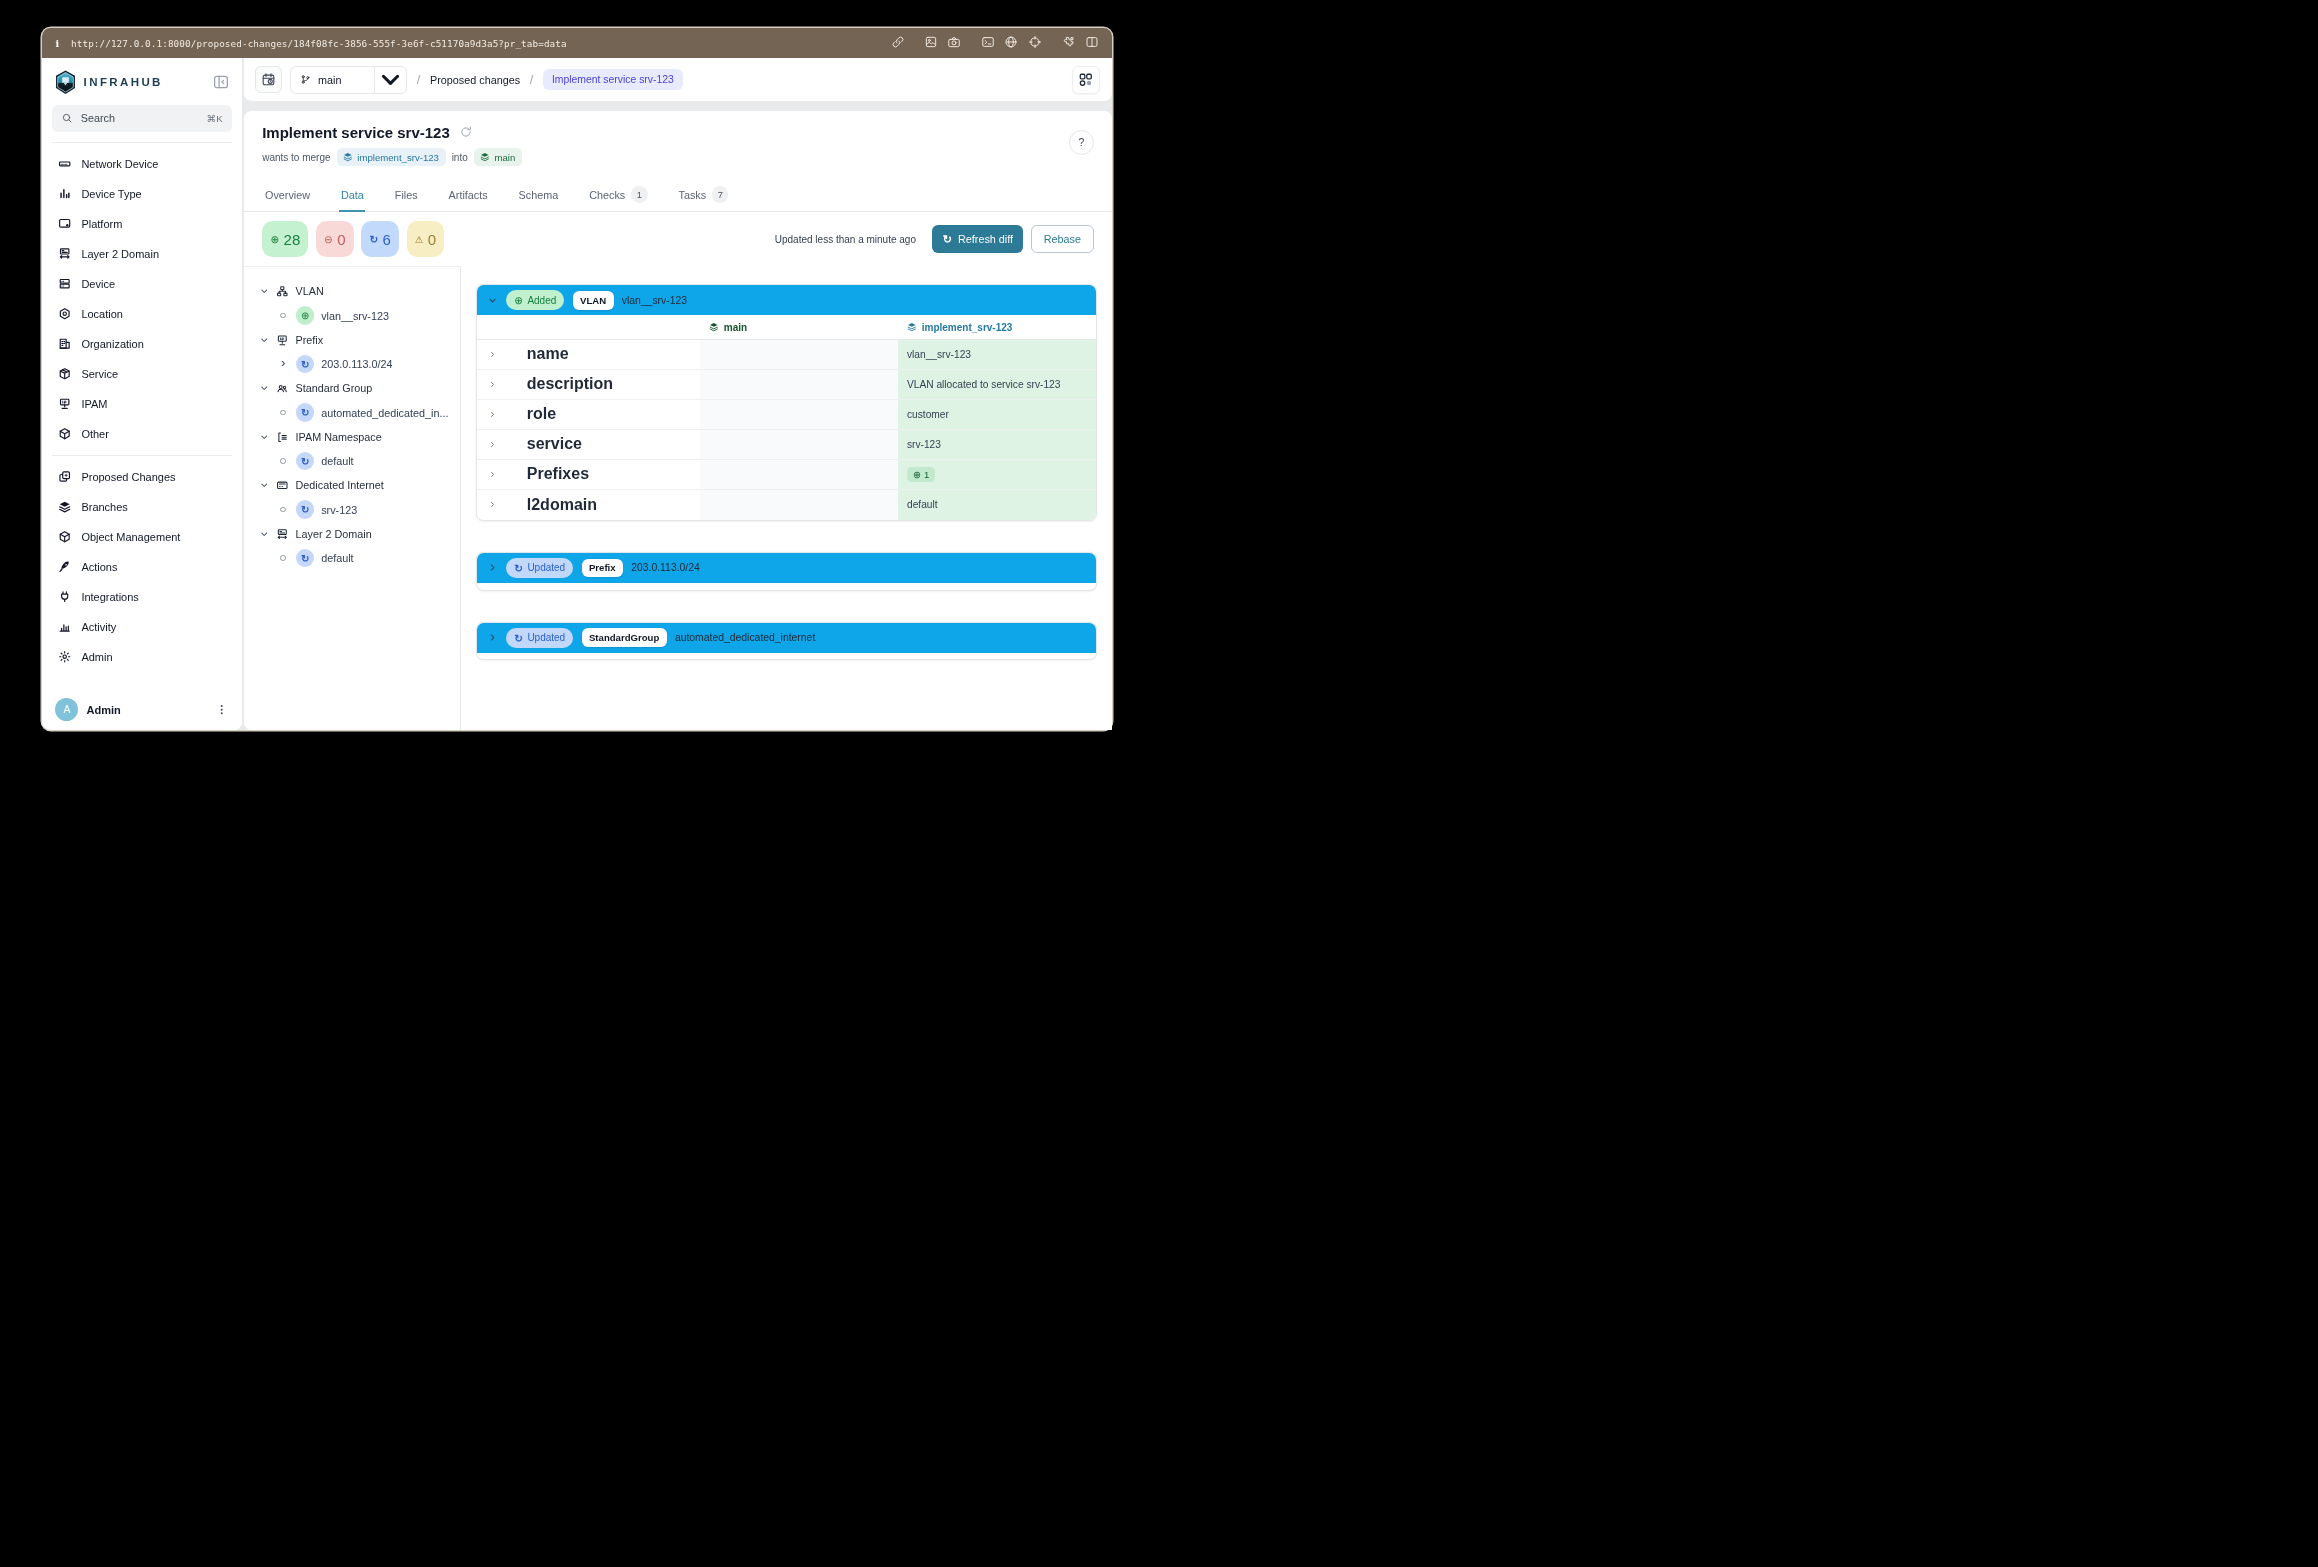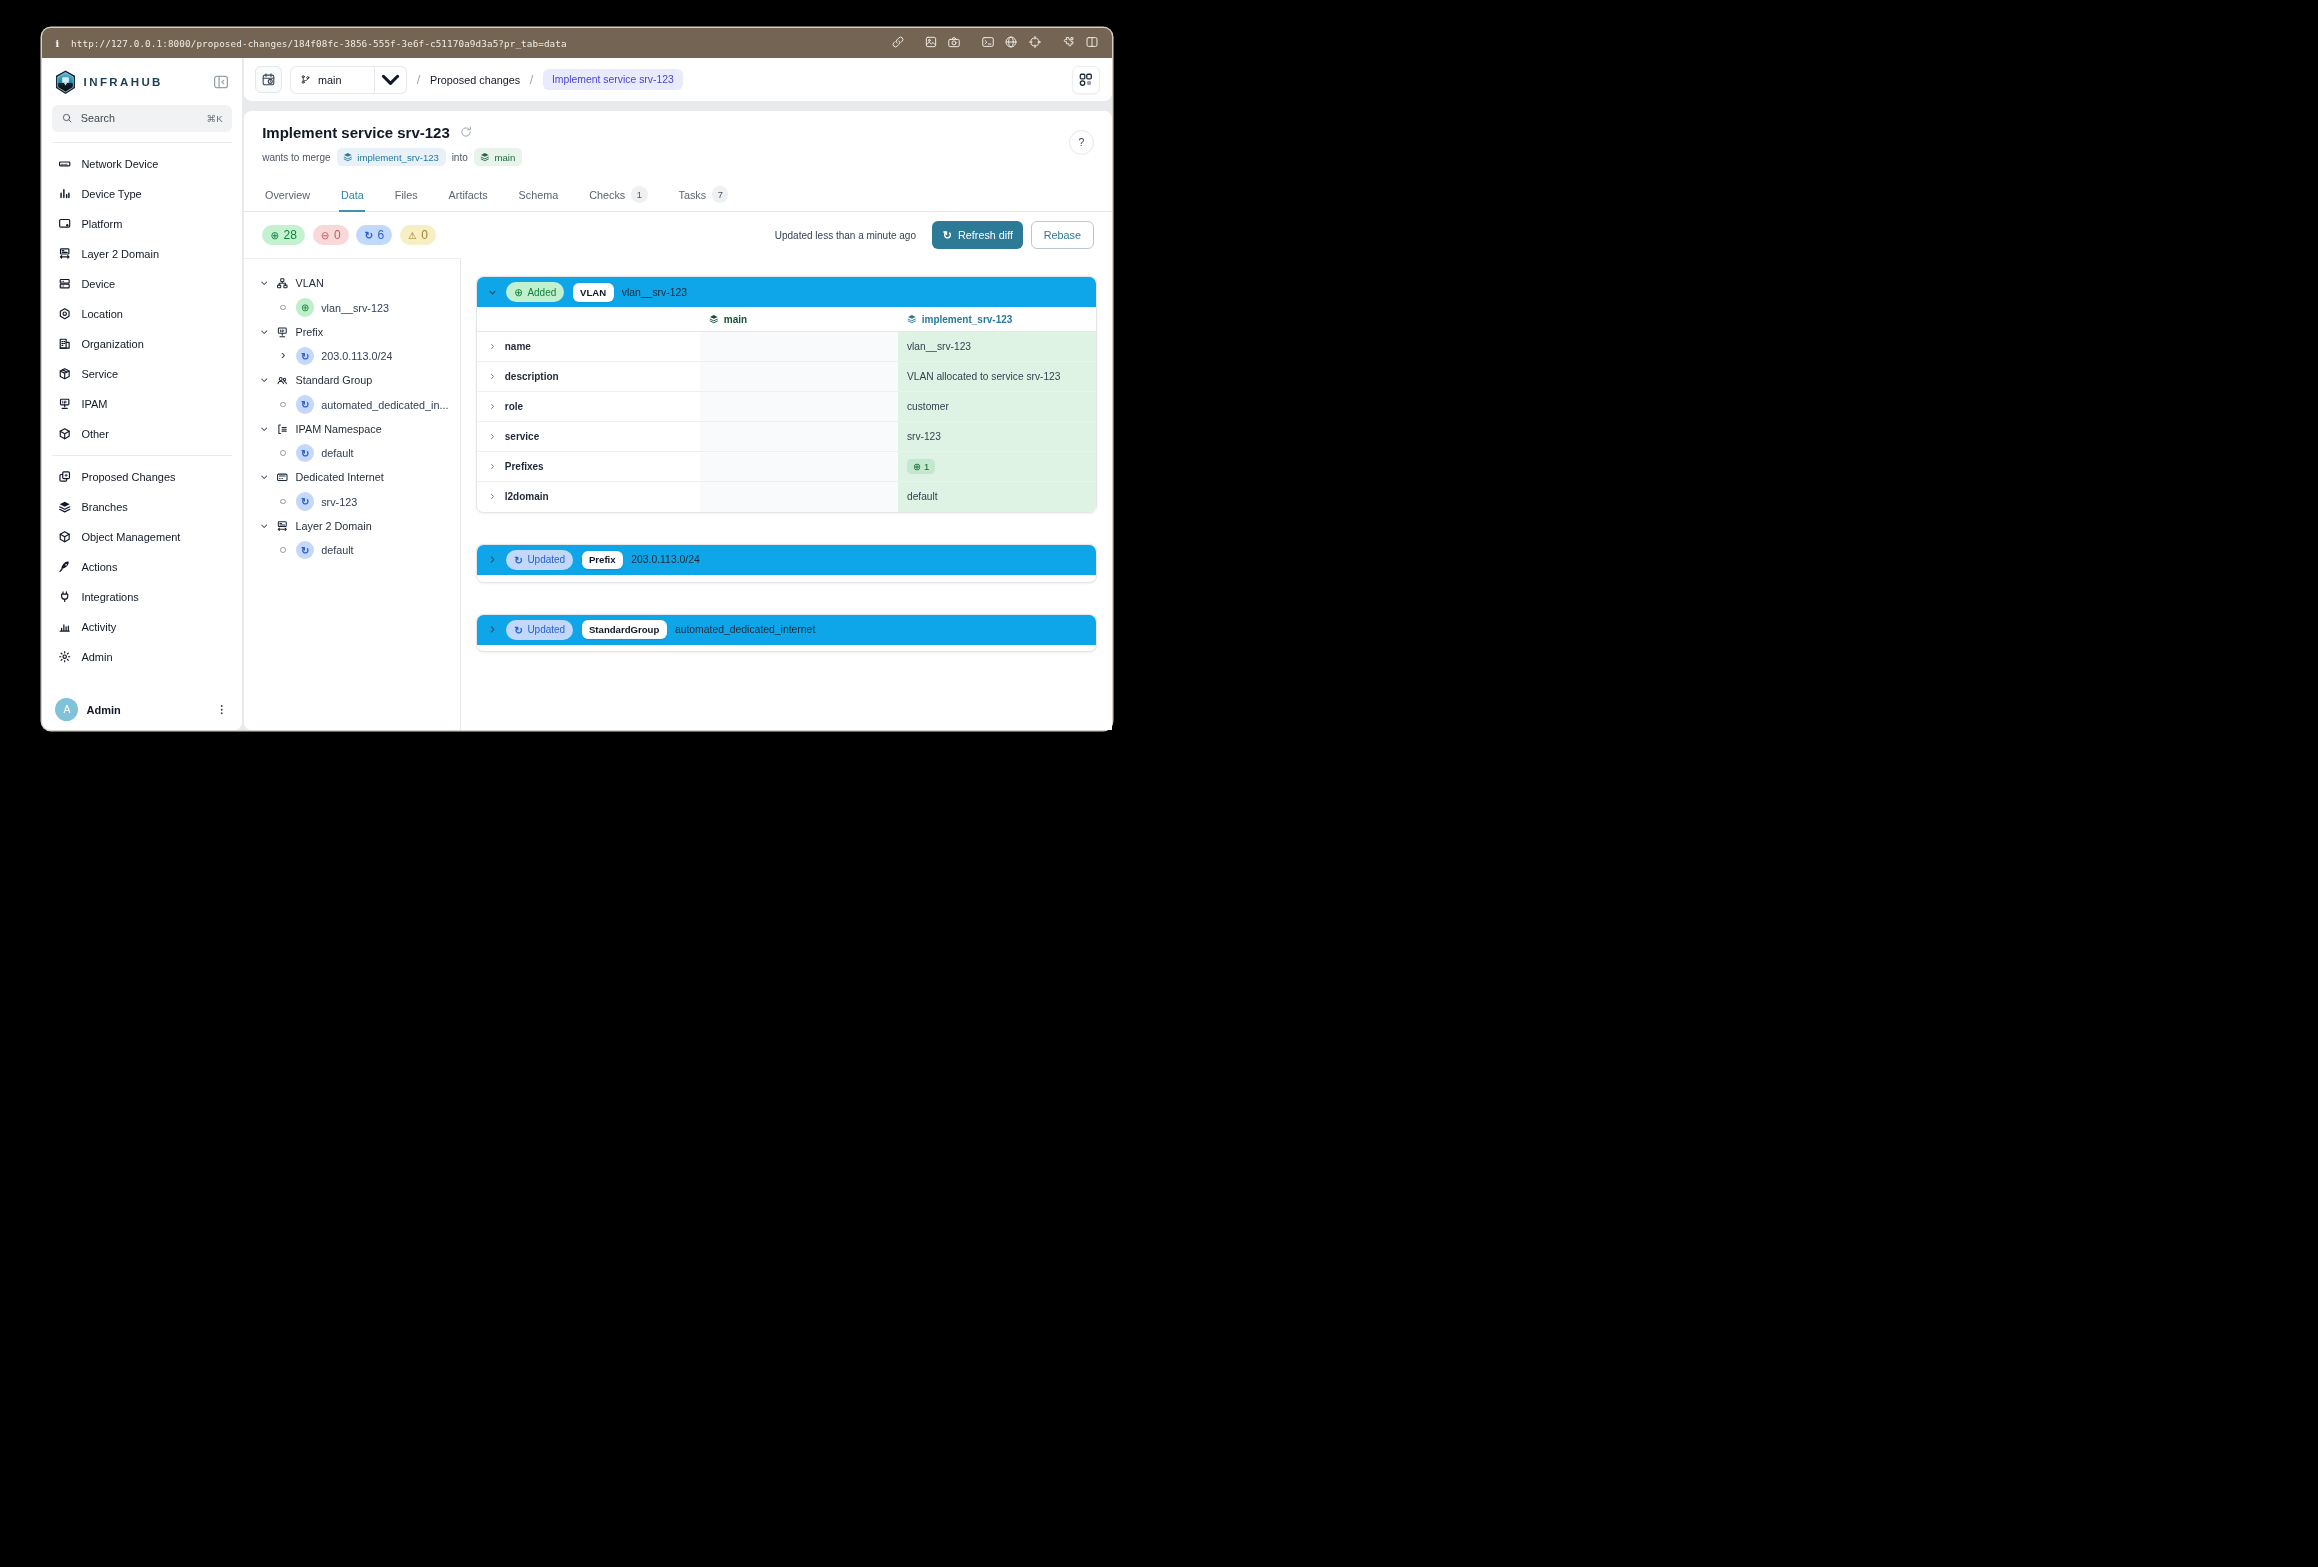--- a/index.html
+++ b/index.html
@@ -89,21 +89,21 @@
   .chip-source { background:#e7f1f7; color:#2779a0; }
   .chip-target { background:#e8f3eb; color:#1c6b3c; }
   .help-btn { position:absolute; right:18px; top:19.3px; width:25px; height:25px; border-radius:50%; border:0.7px solid #e5e7eb; display:flex; align-items:center; justify-content:center; font-size:10.4px; color:#374151; background:#fff; cursor:pointer; }
 
   .tabs { display:flex; gap:28px; padding:0 19.3px; border-bottom:0.7px solid #e5e7eb; flex:none; }
   .tab { display:flex; align-items:center; gap:6px; padding:9px 1.5px 7.4px; font-size:10.8px; color:#5b6472; border-bottom:2.2px solid transparent; margin-bottom:-0.7px; cursor:pointer; }
   .tab--active { color:#2d82a1; border-bottom-color:#3d93b0; font-weight:500; }
   .tab-badge { min-width:16.3px; height:16.3px; border-radius:8.2px; background:#eef0f2; color:#4b5563; font-size:9.3px; display:flex; align-items:center; justify-content:center; padding:0 3px; }
 
   .stats-row { display:flex; align-items:center; gap:7.4px; padding:9px 18px; flex:none; }
-  .stat { display:inline-flex; align-items:center; gap:4.5px; height:20px; border-radius:10.4px; padding:0 8.2px; font-size:12px; }
+  .stat { display:inline-flex; align-items:center; gap:4.5px; height:36px; border-radius:10.4px; padding:0 8.2px; font-size:15px; }
   .stat::before { font-size:10.4px; }
   .stat-added { background:#c4f1d0; color:#15803d; } .stat-added::before { content:"⊕"; }
   .stat-removed { background:#f9d8d8; color:#c25e5e; } .stat-removed::before { content:"⊖"; }
   .stat-updated { background:#c2d9fb; color:#2b62cf; } .stat-updated::before { content:"↻"; font-weight:700; }
   .stat-warn { background:#f7eec3; color:#a08035; } .stat-warn::before { content:"⚠"; font-size:9.6px; }
   .updated-ago { margin-left:auto; font-size:10px; color:#374151; }
   .btn-refresh { display:inline-flex; align-items:center; gap:6px; height:28px; padding:0 10.4px; border-radius:6px; background:#2c7a96; color:#fff; font-size:10.8px; font-weight:500; margin-left:9px; cursor:pointer; border:none; }
   .btn-refresh::before { content:"↻"; font-size:11px; font-weight:700; }
   .btn-rebase { height:28px; padding:0 12px; border-radius:6px; background:#fff; border:0.7px solid #b9c9d4; color:#2c7a96; font-size:10.8px; font-weight:500; cursor:pointer; }
 
@@ -140,21 +140,21 @@
   .col-branch { display:flex; align-items:center; gap:5.2px; padding-left:9px; font-size:10px; font-weight:700; }
   .col-branch .li { width:9.6px; height:9.6px; display:flex; }
   .col-branch .li svg { width:100%; height:100%; }
   .col-main { color:#14532d; }
   .col-impl { color:#2779a0; }
   .drow { display:grid; grid-template-columns:36% 32% 32%; height:30px; border-bottom:0.7px solid #edeff1; cursor:pointer; }
   .drow:last-child { border-bottom:none; }
   .dprop { display:flex; align-items:center; gap:8.2px; padding-left:10.4px; }
   .dprop .ch { width:9px; height:9px; color:#64748b; flex:none; }
   .dprop .ch svg { width:100%; height:100%; stroke-width:2.6; }
-  .dprop-label { font-size:10px; font-weight:600; color:#1f2937; }
+  .dprop-label { font-size:16px; font-weight:600; color:#1f2937;margin-left:22px; }
   .dmain { background:#f8fafc; }
   .dval { background:#def3e4; display:flex; align-items:center; padding-left:9px; font-size:10.2px; color:#374151; }
   .drow:last-child .dval { border-radius:0 0 6.7px 0; }
   .drow:last-child .dprop { border-radius:0 0 0 6.7px; }
   .val-badge { display:inline-flex; align-items:center; gap:3px; background:#c2e9cd; border-radius:4.5px; padding:2.2px 6px; font-size:9.6px; color:#166534; }
   .val-badge::before { content:"⊕"; font-size:9.6px; }
 </style>
 </head>
 <body>
 

